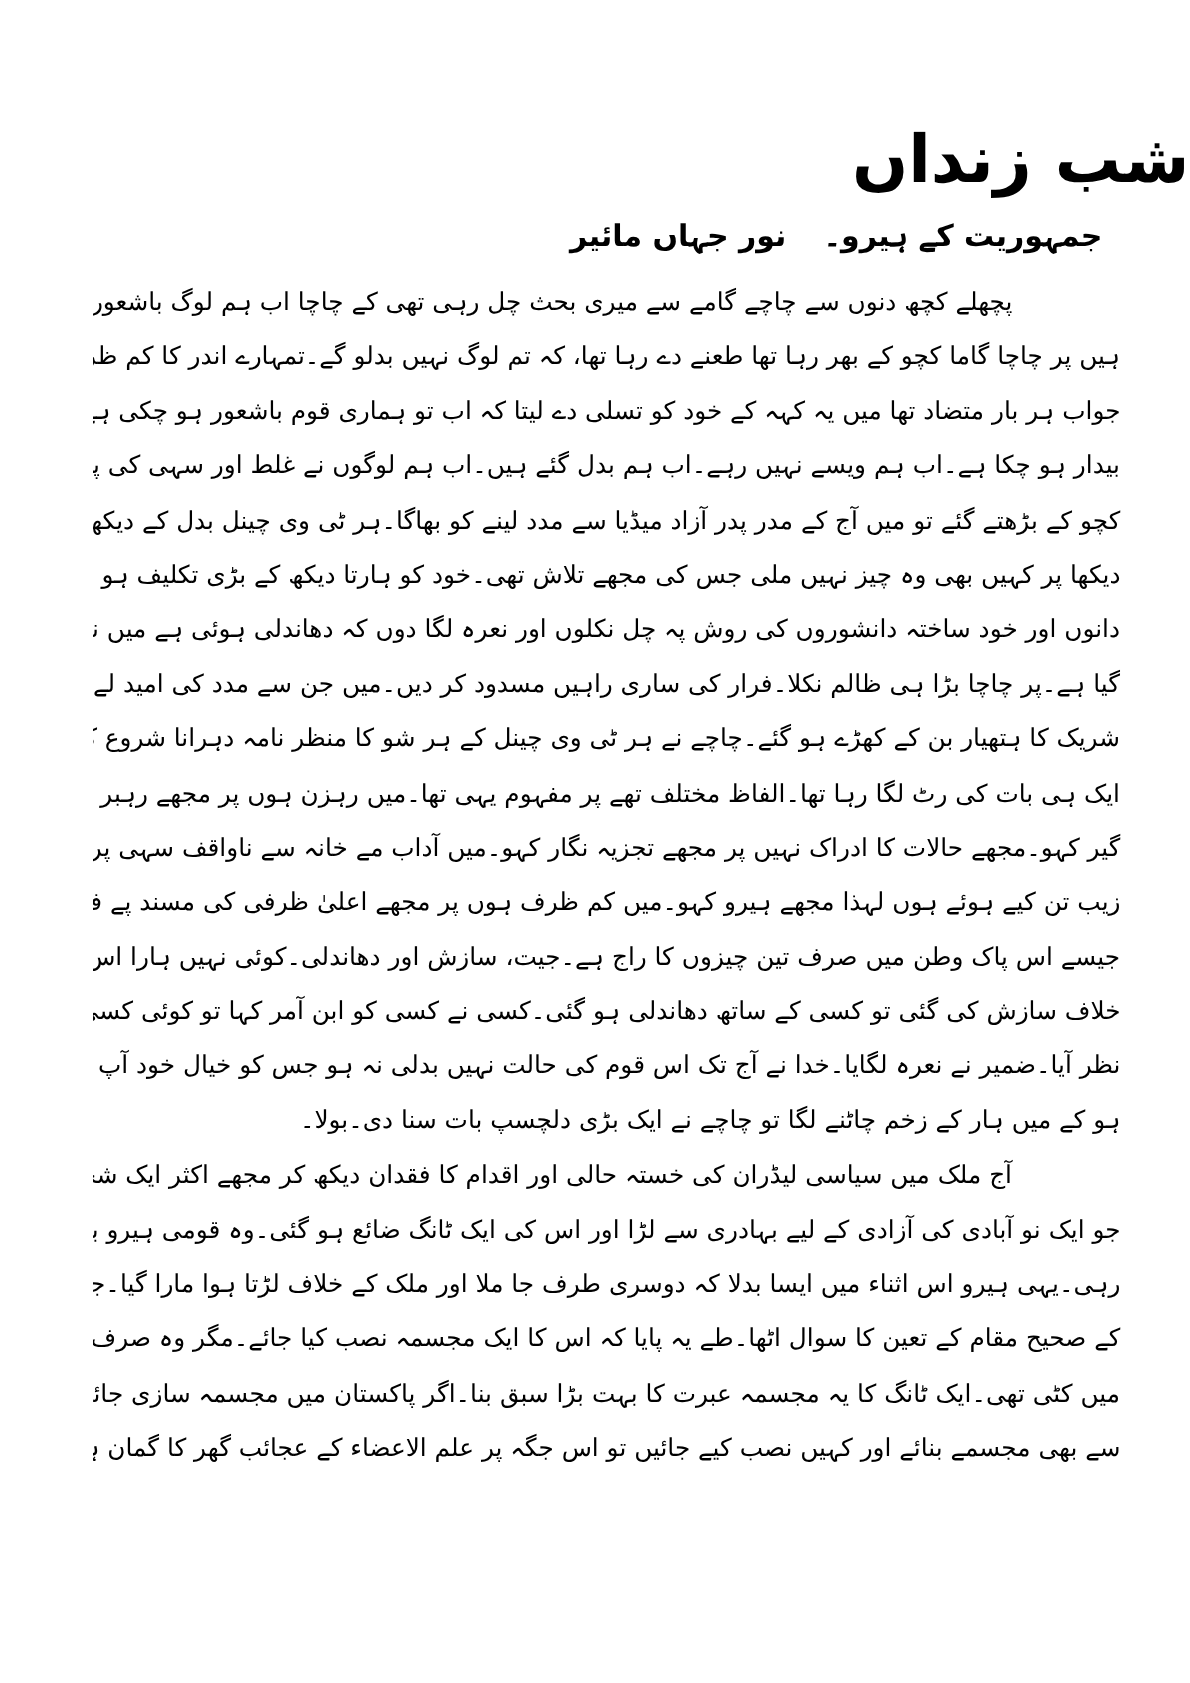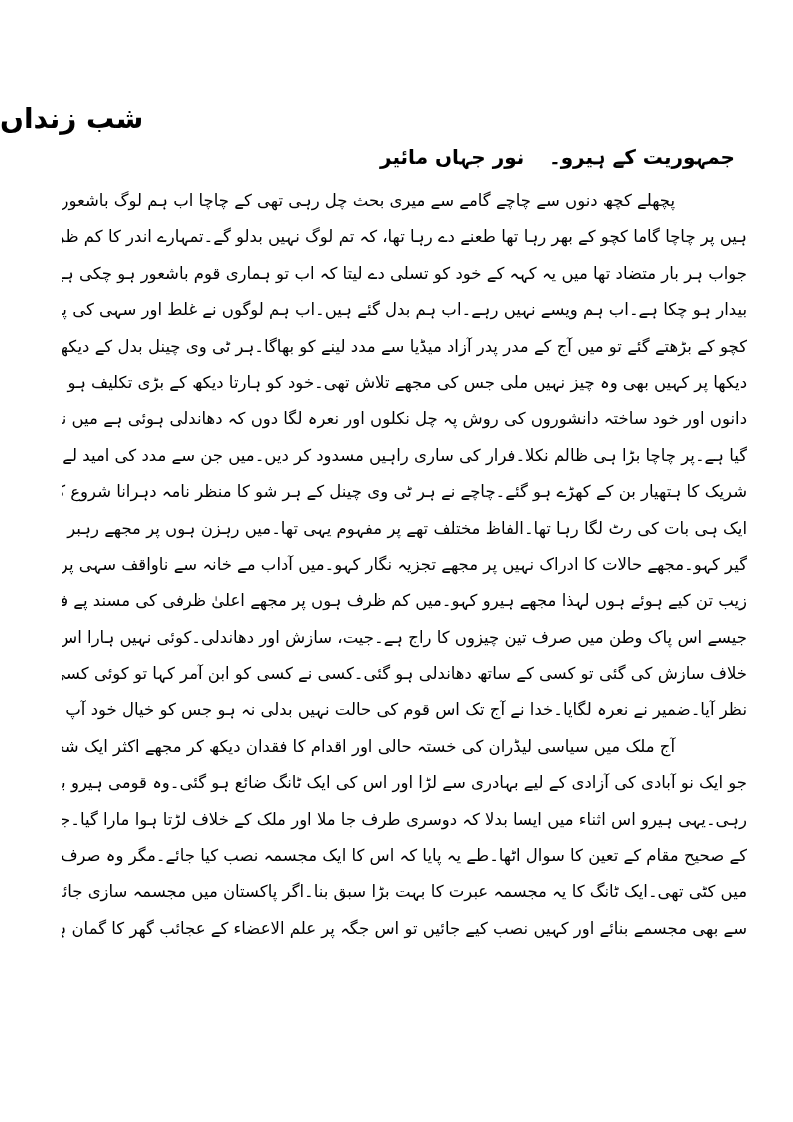--- a/index.html
+++ b/index.html
@@ -1,18 +1,18 @@
 <!DOCTYPE html>
 <html><head>
 <meta charset="utf-8">
 <style>
   html, body { margin: 0; padding: 0; background: #ffffff; }
   body { width: 793px; height: 1122px; position: relative; overflow: hidden; font-family: "DejaVu Sans", sans-serif; color: #000; }
   .page { position: absolute; left: 0; top: 0; width: 793px; height: 1122px; background: #fff; }
-  .title { position: absolute; top: 94px; left: 0; width: 793px; text-align: left; font-size: 28px; font-weight: bold; direction: rtl; line-height: 50px; }
+  .title { position: absolute; top: 82px; left: 0; width: 793px; text-align: right; font-size: 44px; font-weight: bold; direction: rtl; line-height: 50px; }
   .byline { position: absolute; top: 145px; left: 380px; width: 355px; height: 34px; direction: rtl; font-size: 20px; font-weight: bold; }
   .byline .topic { position: absolute; right: 0; top: 0; white-space: nowrap; }
   .byline .author { position: absolute; left: 0; top: 0; white-space: nowrap; }
   .body { position: absolute; left: 62px; top: 183px; width: 685px; direction: rtl; }
   .line { height: 36.4px; line-height: 36.4px; font-size: 16.5px; white-space: nowrap; text-align: justify; text-align-last: justify; overflow: hidden; }
   .line.indent { padding-right: 72px; }
   .line.short { text-align-last: right; }
 </style>
 </head>
 <body>
@@ -32,20 +32,21 @@
       <div class="line">دیکھا پر کہیں بھی وہ چیز نہیں ملی جس کی مجھے تلاش تھی۔خود کو ہارتا دیکھ کے بڑی تکلیف ہو رہی تھی ایک بار تو دل کیا کے میں بھی اپنے سیاست</div>
       <div class="line">دانوں اور خود ساختہ دانشوروں کی روش پہ چل نکلوں اور نعرہ لگا دوں کہ دھاندلی ہوئی ہے میں نہیں ہارا میرے خلاف سازش کر کے مجھے ہرایا</div>
       <div class="line">گیا ہے۔پر چاچا بڑا ہی ظالم نکلا۔فرار کی ساری راہیں مسدود کر دیں۔میں جن سے مدد کی امید لے کے نکلا تھا وہی میرے سامنے میرے</div>
       <div class="line">شریک کا ہتھیار بن کے کھڑے ہو گئے۔چاچے نے ہر ٹی وی چینل کے ہر شو کا منظر نامہ دہرانا شروع کر دیا۔جہاں بیٹھا ہر سیاسی شخص صرف</div>
       <div class="line">ایک ہی بات کی رٹ لگا رہا تھا۔الفاظ مختلف تھے پر مفہوم یہی تھا۔میں رہزن ہوں پر مجھے رہبر کہو۔ مجھے پانیوں سے ڈر لگتا ہے پر مجھے ماہی</div>
       <div class="line">گیر کہو۔مجھے حالات کا ادراک نہیں پر مجھے تجزیہ نگار کہو۔میں آداب مے خانہ سے ناواقف سہی پر مجھے ساقی کہو۔میں مجرم ہوں پر ہیرو کا لبادہ</div>
       <div class="line">زیب تن کیے ہوئے ہوں لہذا مجھے ہیرو کہو۔میں کم ظرف ہوں پر مجھے اعلیٰ ظرفی کی مسند پے فائز رکھو۔ہر شخص کی باتوں سے یہی لگ رہا تھا</div>
       <div class="line">جیسے اس پاک وطن میں صرف تین چیزوں کا راج ہے۔جیت، سازش اور دھاندلی۔کوئی نہیں ہارا اس پاک سرزمیں پہ کوئی جیتا تو کسی کے</div>
       <div class="line">خلاف سازش کی گئی تو کسی کے ساتھ دھاندلی ہو گئی۔کسی نے کسی کو ابن آمر کہا تو کوئی کسی کا شجر انصب دوسرے آمر سے جوڑنے میں مشغول</div>
       <div class="line">نظر آیا۔ضمیر نے نعرہ لگایا۔خدا نے آج تک اس قوم کی حالت نہیں بدلی نہ ہو جس کو خیال خود آپ اپنی حالت کے بدلنے کا۔دکھ سے چور سا</div>
+      <div class="line short">ہو کے میں ہار کے زخم چاٹنے لگا تو چاچے نے ایک بڑی دلچسپ بات سنا دی۔بولا۔</div>
       <div class="line indent short">آج ملک میں سیاسی لیڈران کی خستہ حالی اور اقدام کا فقدان دیکھ کر مجھے اکثر ایک شخص یاد آتا ہے۔</div>
       <div class="line">جو ایک نو آبادی کی آزادی کے لیے بہادری سے لڑا اور اس کی ایک ٹانگ ضائع ہو گئی۔وہ قومی ہیرو بن گیا مگر جنگ طویل تھی اور جاری</div>
       <div class="line">رہی۔یہی ہیرو اس اثناء میں ایسا بدلا کہ دوسری طرف جا ملا اور ملک کے خلاف لڑتا ہوا مارا گیا۔جنگ نو آبادی نے جیت لی۔اب قومی ہیرو</div>
       <div class="line">کے صحیح مقام کے تعین کا سوال اٹھا۔طے یہ پایا کہ اس کا ایک مجسمہ نصب کیا جائے۔مگر وہ صرف ایک ٹانگ پے مشتمل ہو جو آزادی کی راہ</div>
       <div class="line">میں کٹی تھی۔ایک ٹانگ کا یہ مجسمہ عبرت کا بہت بڑا سبق بنا۔اگر پاکستان میں مجسمہ سازی جائز ہوا اور جمہوریت سازی کے عمل کے حوالے</div>
       <div class="line short">سے بھی مجسمے بنائے اور کہیں نصب کیے جائیں تو اس جگہ پر علم الاعضاء کے عجائب گھر کا گمان ہوا کرے گا۔</div>
     </div>
 </div>
 
 </body></html>

